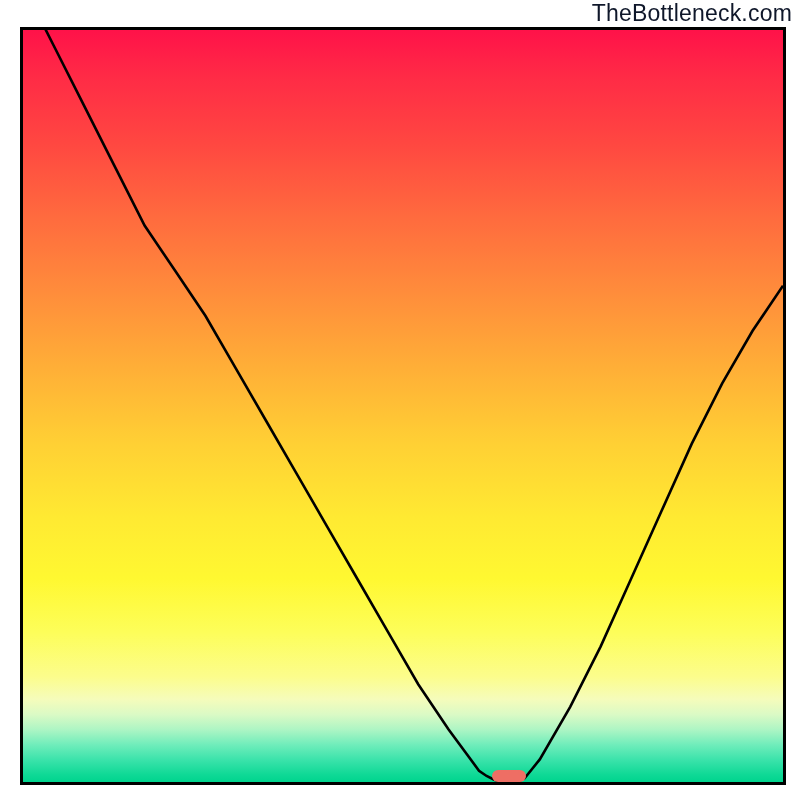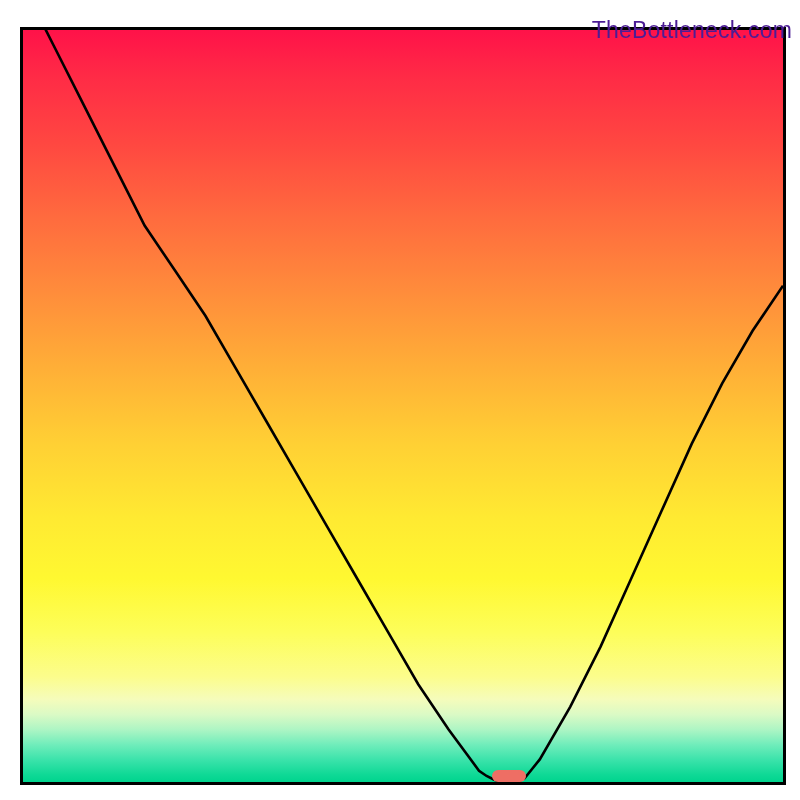--- a/index.html
+++ b/index.html
@@ -10,23 +10,23 @@
     background: #ffffff;
     font-family: Arial, Helvetica, sans-serif;
   }
   .container {
     position: relative;
     width: 800px;
     height: 800px;
   }
   .watermark {
     position: absolute;
-    top: 17px;
+    top: 0;
     right: 8px;
-    color: #4c1d95;
+    color: #0f172a;
     font-size: 23px;
     font-weight: 500;
     letter-spacing: 0.2px;
     z-index: 10;
   }
   .plot-box {
     position: absolute;
     left: 20px;
     top: 27px;
     width: 760px;

